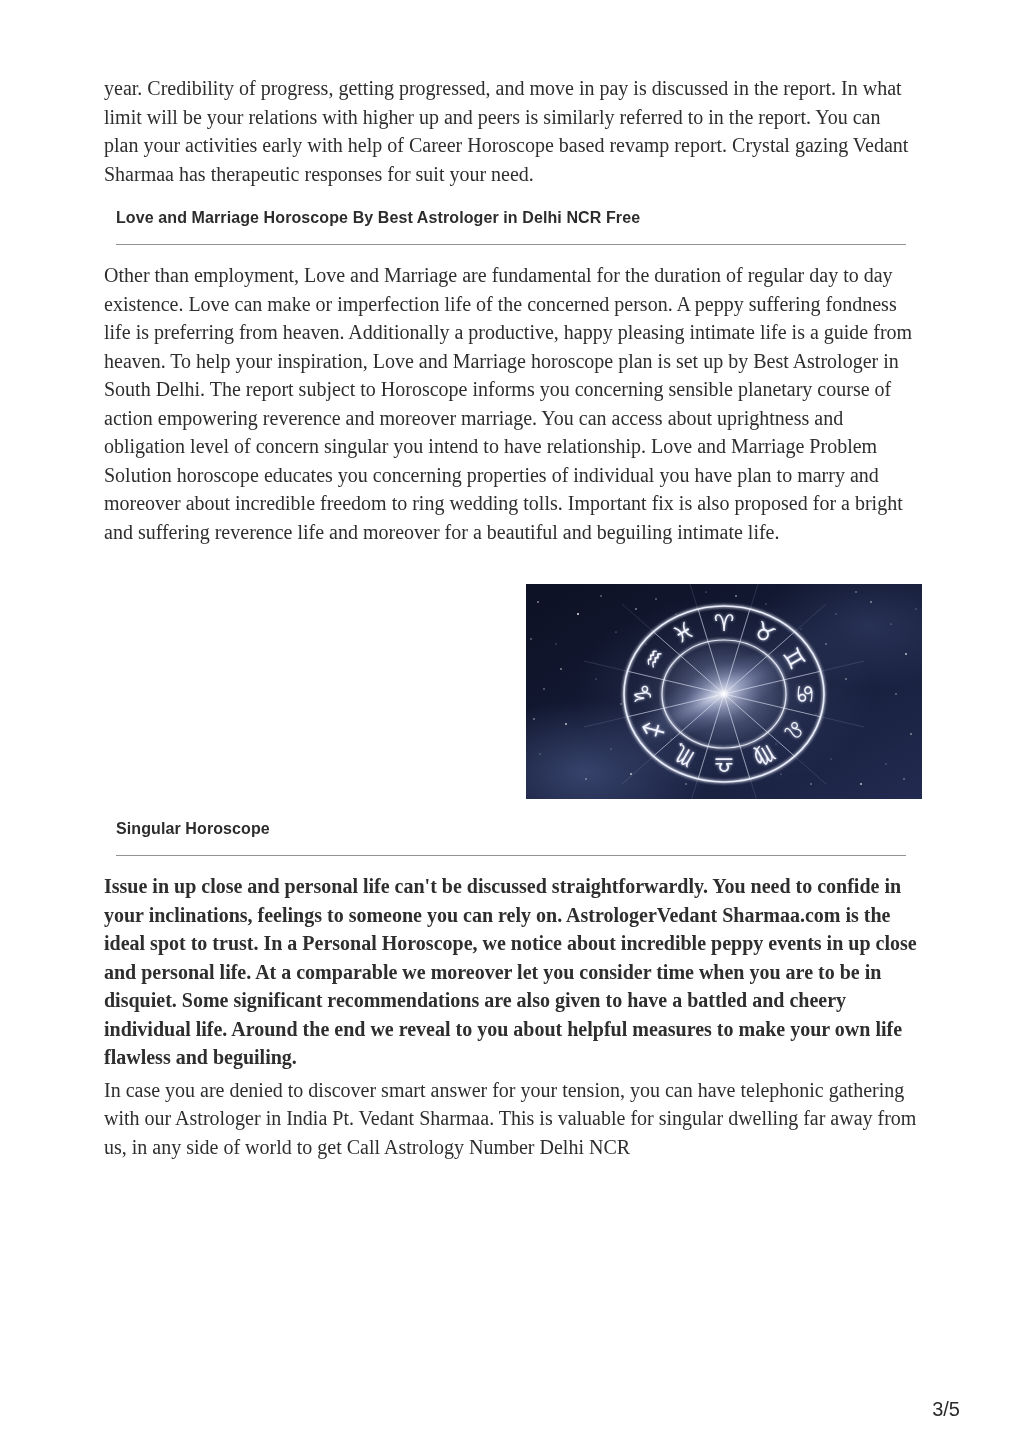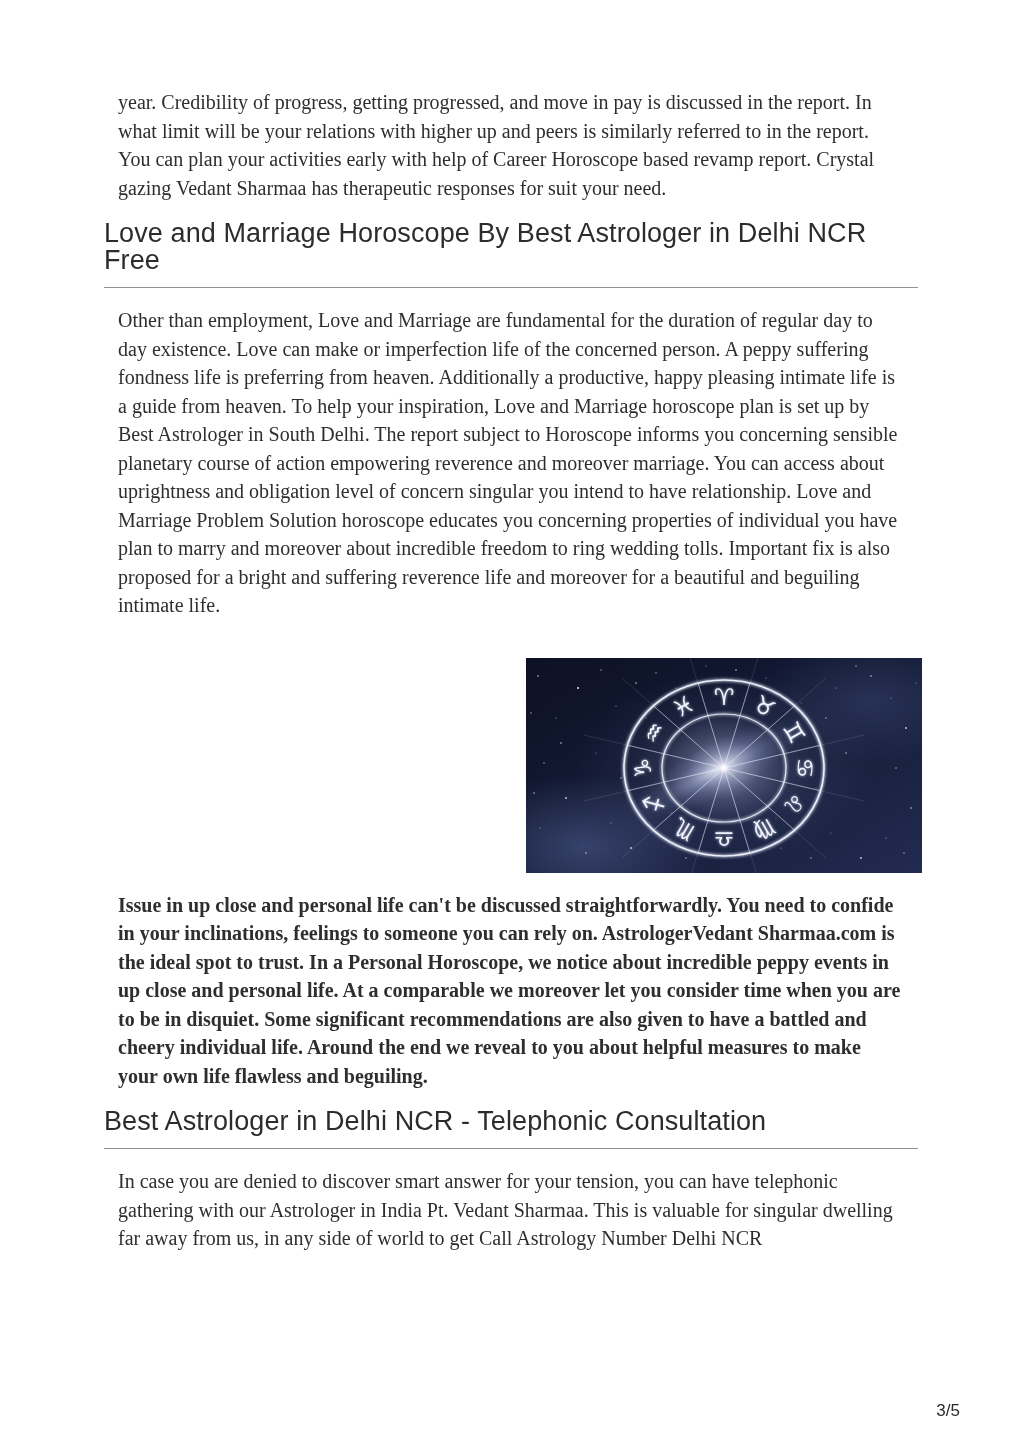--- a/index.html
+++ b/index.html
@@ -7,54 +7,54 @@
     width: 1024px; height: 1449px;
     background: #ffffff;
     position: relative;
     overflow: hidden;
     font-family: "Liberation Serif", "DejaVu Serif", serif;
     color: #2e2e2e;
     -webkit-font-smoothing: antialiased;
   }
   .page { padding: 70px 102px 0 100px; }
   p.body-text {
-    margin: 18px;
+    margin: 4px;
     font-size: 20px;
     line-height: 28.5px;
     color: #2e2e2e;
     text-align: left;
   }
   h2.section-heading {
     font-family: "Liberation Sans", sans-serif;
-    font-size: 27px;
+    font-size: 16px;
     line-height: 27px;
-    font-weight: 400;
+    font-weight: 700;
     color: #2c2c2c;
     letter-spacing: 0.1px;
-    margin: 4px;
+    margin: 16px;
     padding-bottom: 13px;
     border-bottom: 1px solid #939393;
   }
   .h-love   { margin-top: 28px; }
   .m-p2     { margin-top: 17px; }
   .zodiac-figure {
     margin: 38px 0 0 auto;
     width: 396px; height: 215px;
     line-height: 0;
   }
   .zodiac-figure svg { display: block; }
   .h-singular { margin-top: 22px; }
   .m-p3     { margin-top: 18px; font-weight: bold; }
   .h-tele   { margin-top: 18px; }
   .m-p4     { margin-top: 20px; font-family: Liberation Serif, serif; }
   .footer-pagenum {
     position: absolute;
     right: 64px; bottom: 28px;
     font-family: "Liberation Sans", sans-serif;
-    font-size: 17px;
+    font-size: 20px;
     color: #2b2b2b;
   }
   .zodiac-glyph {
     font-family: "DejaVu Sans", sans-serif;
     font-size: 23px;
   }
 </style>
 </head>
 <body>
 
@@ -209,22 +209,22 @@
         <text x="127.9" y="145.5" dy="8" transform="rotate(240 127.9 145.5)">♐</text>
         <text x="117" y="110" dy="8" transform="rotate(270 117 110)">♑</text>
         <text x="127.9" y="74.5" dy="8" transform="rotate(300 127.9 74.5)">♒</text>
         <text x="157.5" y="48.5" dy="8" transform="rotate(330 157.5 48.5)">♓</text>
       </g>
 
       <circle cx="198" cy="110" r="3" fill="#ffffff" filter="url(#soft)"></circle>
     </svg>
   </figure>
 
+  <h2 class="section-heading h-singular">Singular Horoscope</h2>
 
   <p class="body-text m-p3">Issue in up close and personal life can't be discussed straightforwardly. You need to confide in your inclinations, feelings to someone you can rely on. AstrologerVedant Sharmaa.com is the ideal spot to trust. In a Personal Horoscope, we notice about incredible peppy events in up close and personal life. At a comparable we moreover let you consider time when you are to be in disquiet. Some significant recommendations are also given to have a battled and cheery individual life. Around the end we reveal to you about helpful measures to make your own life flawless and beguiling.</p>
 
-  <h2 class="section-heading h-tele">Best Astrologer in Delhi NCR - Telephonic Consultation</h2>
 
   <p class="body-text m-p4">In case you are denied to discover smart answer for your tension, you can have telephonic gathering with our Astrologer in India Pt. Vedant Sharmaa. This is valuable for singular dwelling far away from us, in any side of world to get Call Astrology Number Delhi NCR</p>
 
 </div>
 
 <div class="footer-pagenum">3/5</div>
 
 </body></html>

